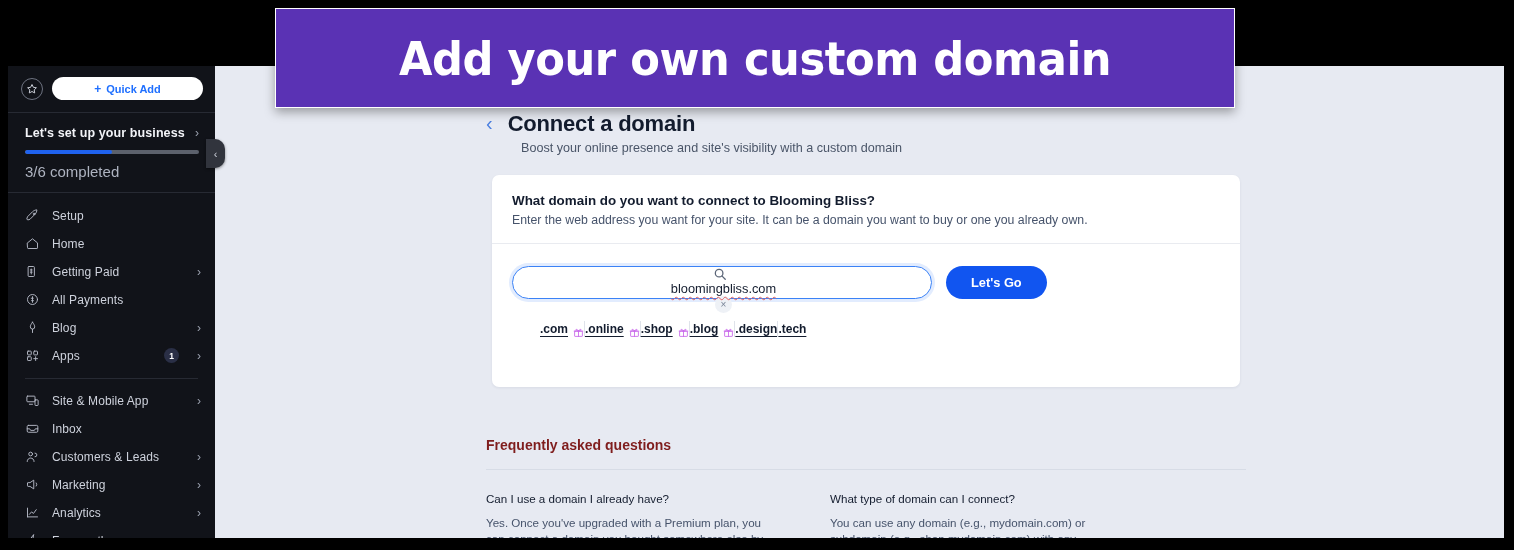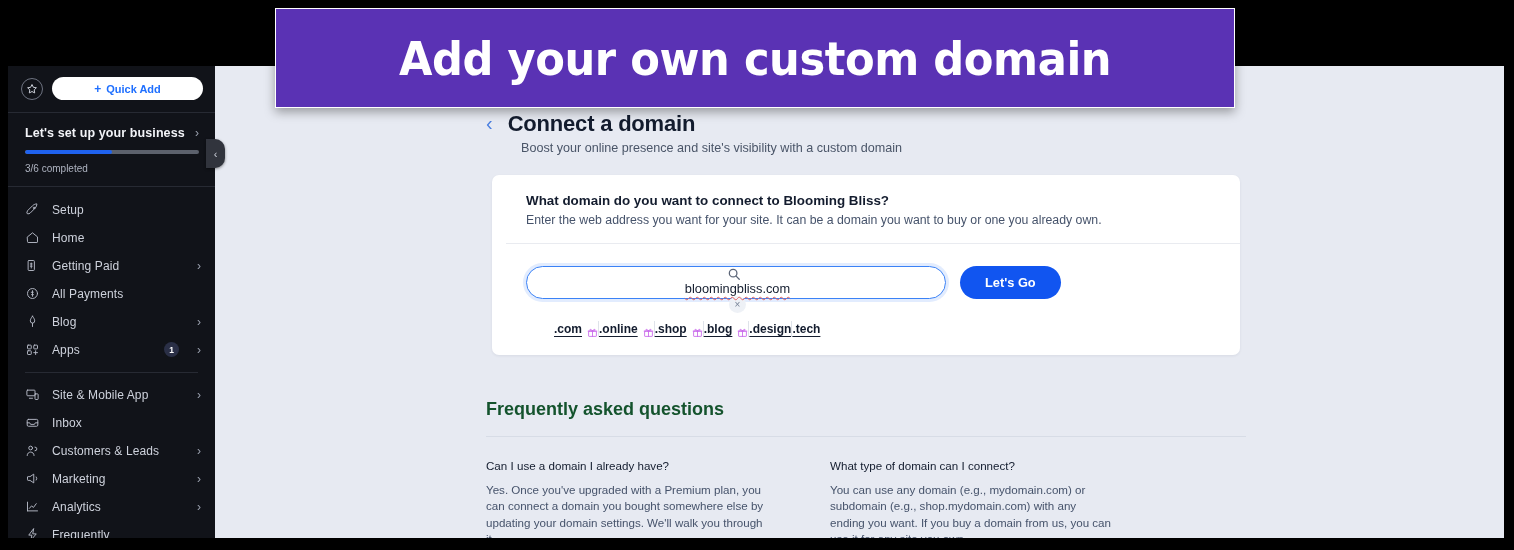--- a/index.html
+++ b/index.html
@@ -49,21 +49,21 @@
     display: flex; align-items: center; justify-content: space-between;
     margin-bottom: 10px;
   }
   .setup-title { font-size: 12.5px; font-weight: bold; color: #f2f3f7; letter-spacing: .1px; }
   .chev { color: #9aa0ae; font-size: 12px; line-height: 1; }
   .progress-track {
     height: 3.5px; border-radius: 2px; background: #5c616c; width: 100%;
     overflow: hidden; margin-bottom: 9px;
   }
   .progress-fill { height: 100%; width: 50%; background: #1f62ef; border-radius: 2px; }
-  .setup-sub { font-size: 10px; color: #aeb3c0; }
+  .setup-sub { font-size: 15px; color: #aeb3c0; }
 
   .nav { padding: 9px 0 0 0; }
   .nav-item {
     display: flex; align-items: center;
     height: 28px; padding: 0 14px 0 17px;
     font-size: 12px; color: #ced2dc; gap: 12px;
   }
   .nav-ico {
     width: 15px; height: 15px; flex: none;
     display: flex; align-items: center; justify-content: center;
@@ -97,25 +97,24 @@
   }
   .page-head { position: absolute; left: 271px; top: 46px; }
   .ph-row { display: flex; align-items: flex-start; gap: 15px; }
   .back-chev { color: #4a7fe0; font-size: 20px; line-height: 22px; font-weight: 300; }
   .page-title { font-size: 22px; font-weight: bold; color: #131c2e; letter-spacing: -.2px; line-height: 24px; }
   .page-sub { font-size: 12.6px; color: #4a5568; margin-top: 5px; margin-left: 35px; }
 
   
   .card {
     position: absolute; left: 277px; top: 109px;
-    width: 748px; height: 180px;
+    width: 748px; height: 212px;
     background: #ffffff; border-radius: 7px;
     box-shadow: 0 1px 3px rgba(20,30,60,.07);
     overflow: hidden;
-    padding-left: 14px;
   }
   .card-head { padding: 18px 20px 16px 20px; border-bottom: 1px solid #e9ebf0; }
   .card-q { font-size: 13.4px; font-weight: bold; color: #131c2e; margin-bottom: 5px; }
   .card-desc { font-size: 12.3px; color: #46536b; }
 
   .card-body { padding: 22px 20px 0 20px; }
   .search-row { display: flex; align-items: center; gap: 14px; }
   .search-wrap {
     position: relative; width: 420px; height: 33px;
     border: 1.6px solid #3b82f6; border-radius: 17px;
@@ -154,21 +153,21 @@
   .tld-cell { display: flex; align-items: center; gap: 5px; }
   .tld-txt {
     font-size: 12px; color: #131c2e; font-weight: 600;
     text-decoration: underline; text-underline-offset: 2.5px;
   }
   .gift-ico { width: 11px; height: 11px; color: #c969ea; flex: none; }
   .tld-sep { width: 1px; height: 16px; background: #dfe3ea; }
 
   
   .faq { position: absolute; left: 271px; top: 333px; width: 760px; }
-  .faq-title { font-size: 18px; font-weight: 600; color: #14532d; }
+  .faq-title { font-size: 14px; font-weight: 600; color: #7f1d1d; margin-top: 38px; }
   .faq-rule { height: 1px; background: #d7dce6; margin-top: 16px; }
   .faq-cols { display: flex; gap: 62px; margin-top: 22px; }
   .faq-col { width: 282px; }
   .faq-q { font-size: 11.6px; font-weight: normal; color: #131c2e; margin-bottom: 0; }
   .faq-a { font-size: 11.6px; color: #46536b; line-height: 1.42; margin-top: 10px; }
 
   
   .banner {
     position: absolute; left: 275px; top: 8px;
     width: 960px; height: 100px;

